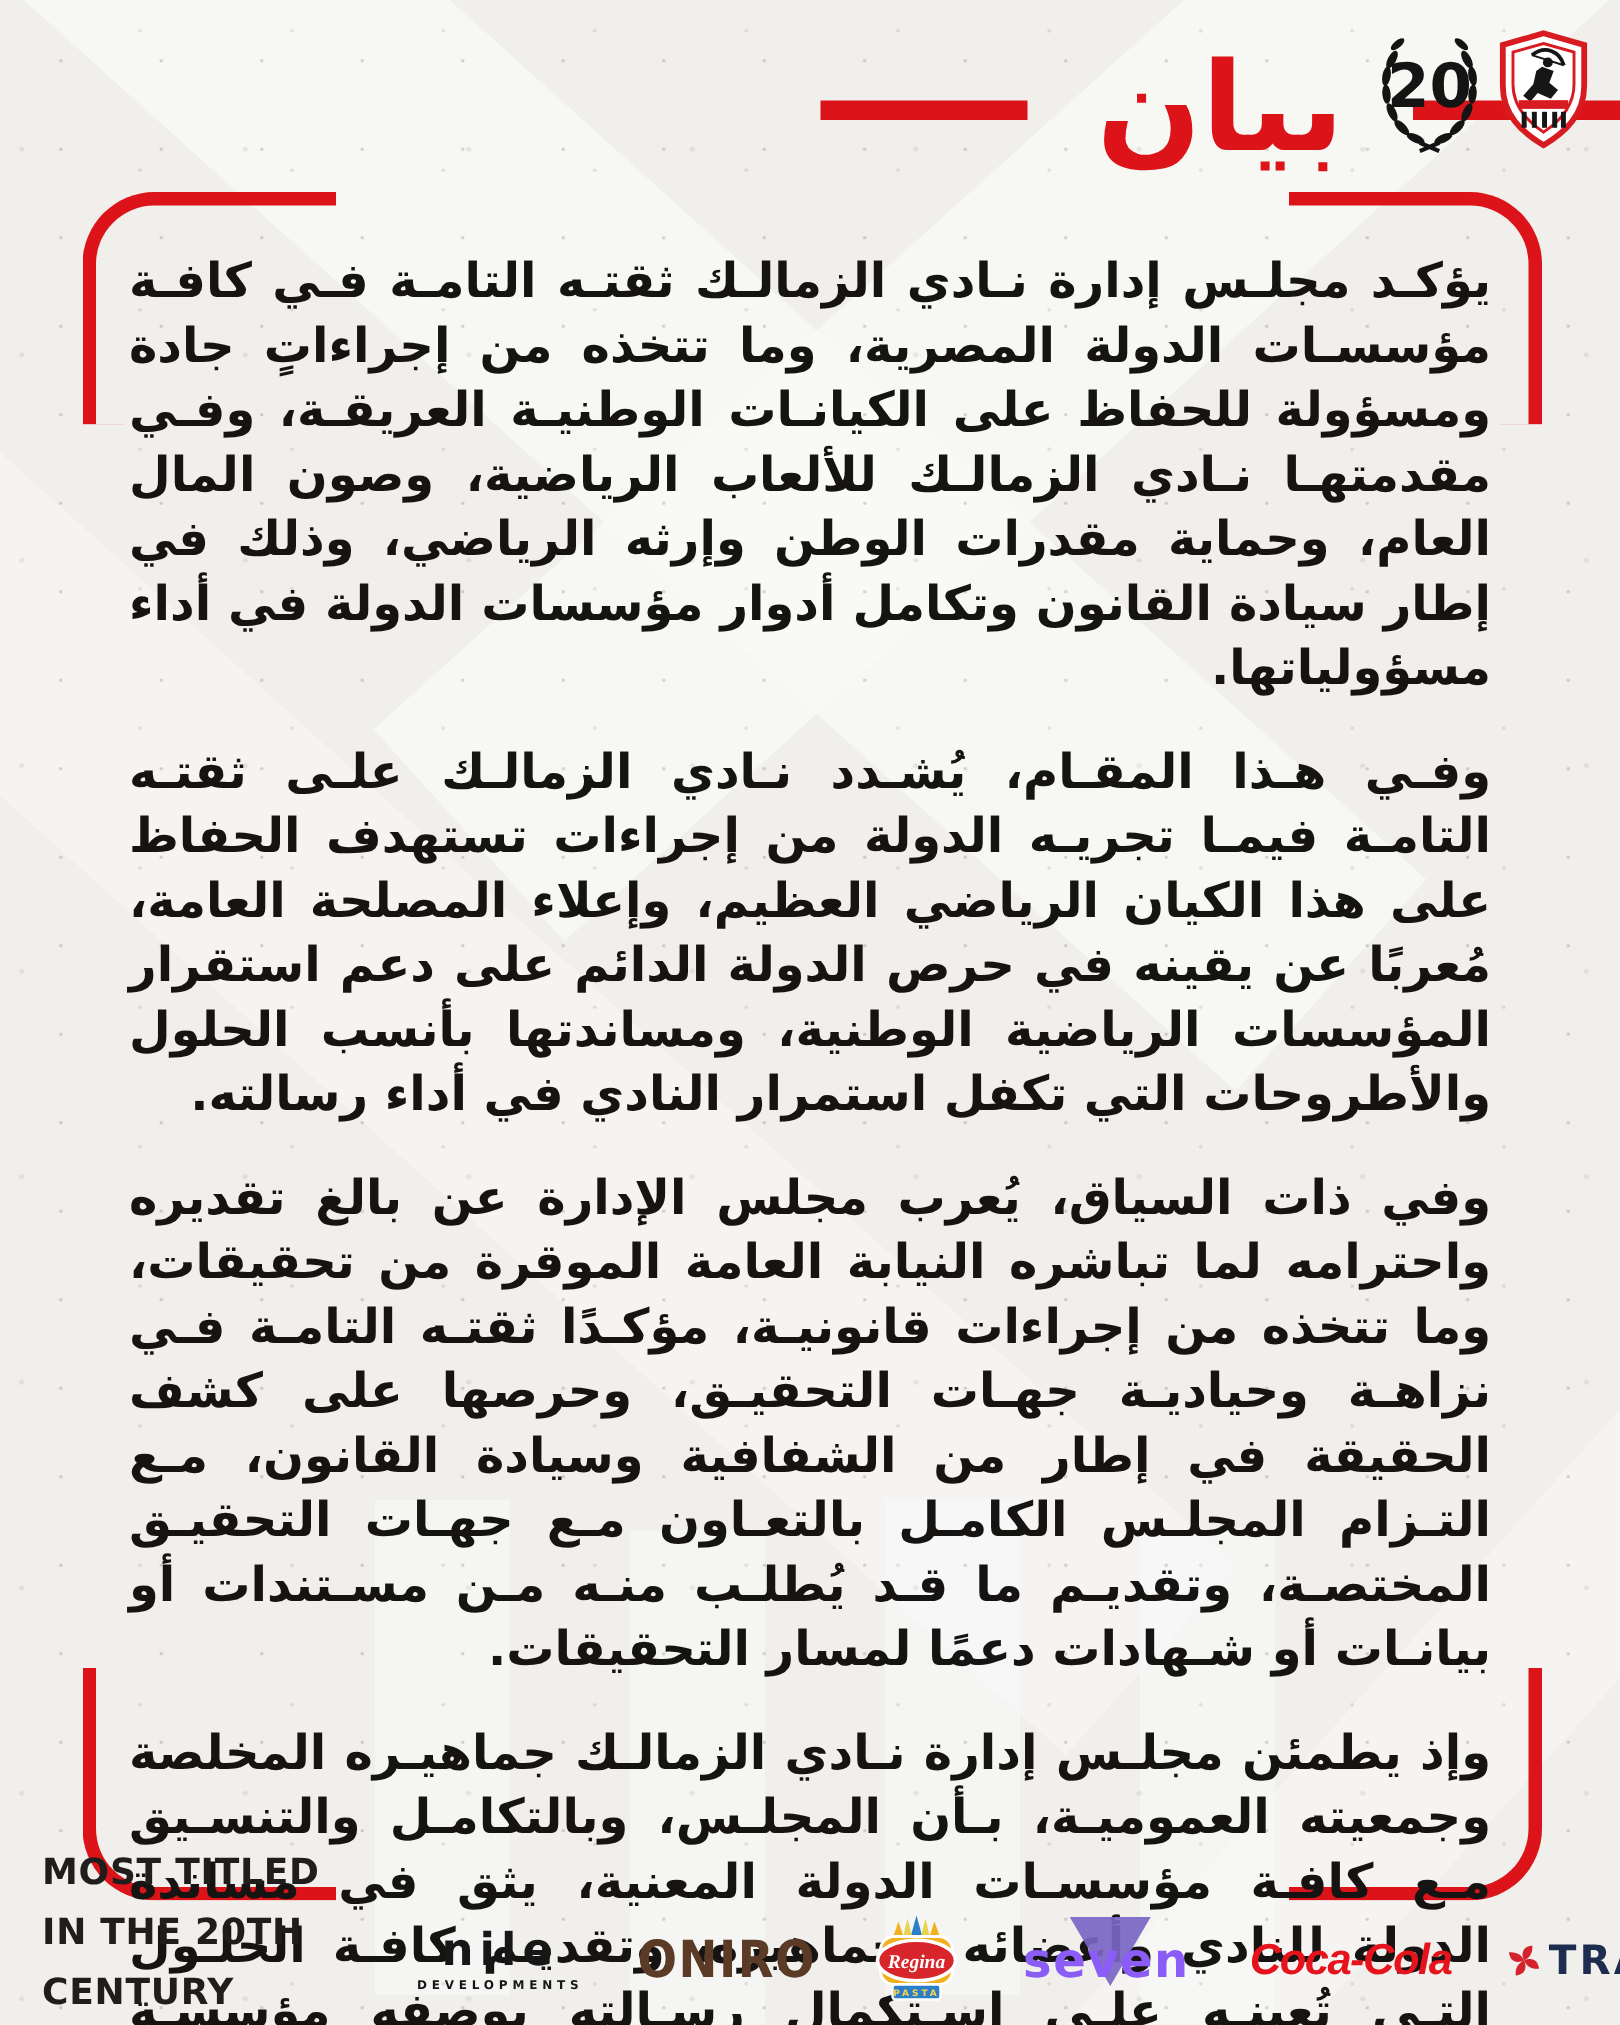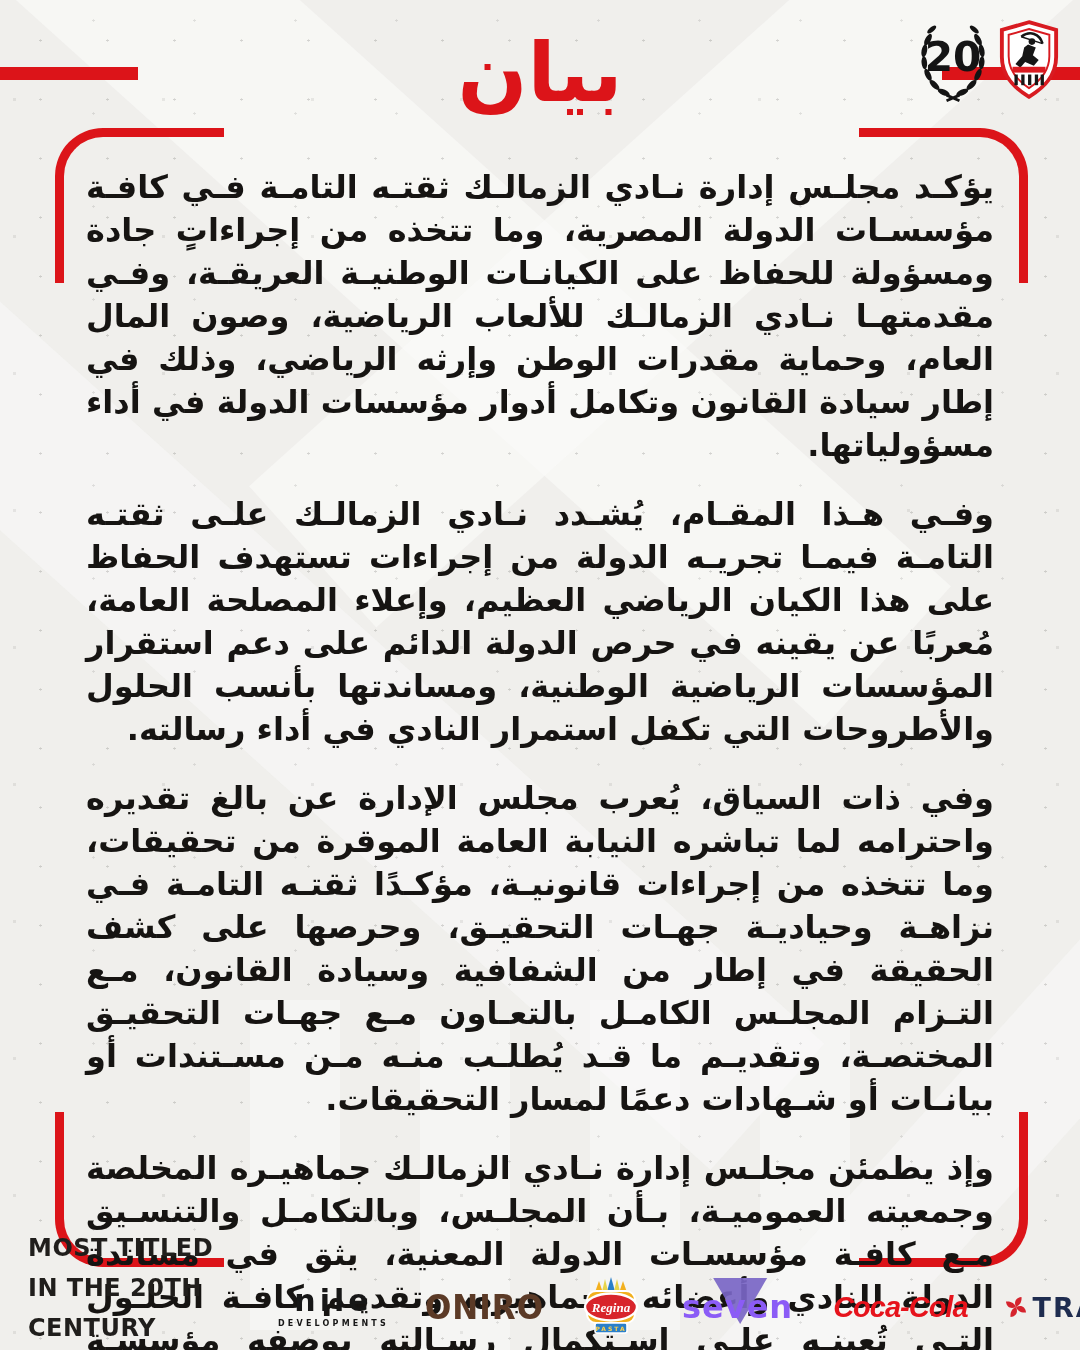--- a/index.html
+++ b/index.html
@@ -28,21 +28,21 @@
     background-image:
       radial-gradient(rgba(25,22,20,.16) 1px, transparent 1.4px),
       radial-gradient(rgba(25,22,20,.11) 1px, transparent 1.4px),
       radial-gradient(rgba(25,22,20,.08) 1.6px, transparent 2px);
     background-size:67px 59px,101px 93px,149px 137px;
     background-position:7px 11px,43px 67px,89px 31px;
   }
   
   .title-row{
     position:absolute;top:8px;left:0;width:100%;height:130px;
-    display:flex;align-items:center;justify-content:space-between;gap:46px;
+    display:flex;align-items:center;justify-content:flex-end;gap:46px;
   }
   .title-dash{width:138px;height:13px;background:var(--red);}
   .page-title{
     margin:0;font-size:82px;font-weight:bold;color:var(--red);
     line-height:1.1;letter-spacing:-1px;
   }
   .badges{position:absolute;top:12px;right:20px;display:flex;align-items:flex-start;gap:8px;justify-content:center;}
   
   .br{position:absolute;width:160px;height:146px;border:0 solid var(--red);}
   .br-tl{left:55px;top:128px;border-left-width:9px;border-top-width:9px;border-top-left-radius:48px;}

